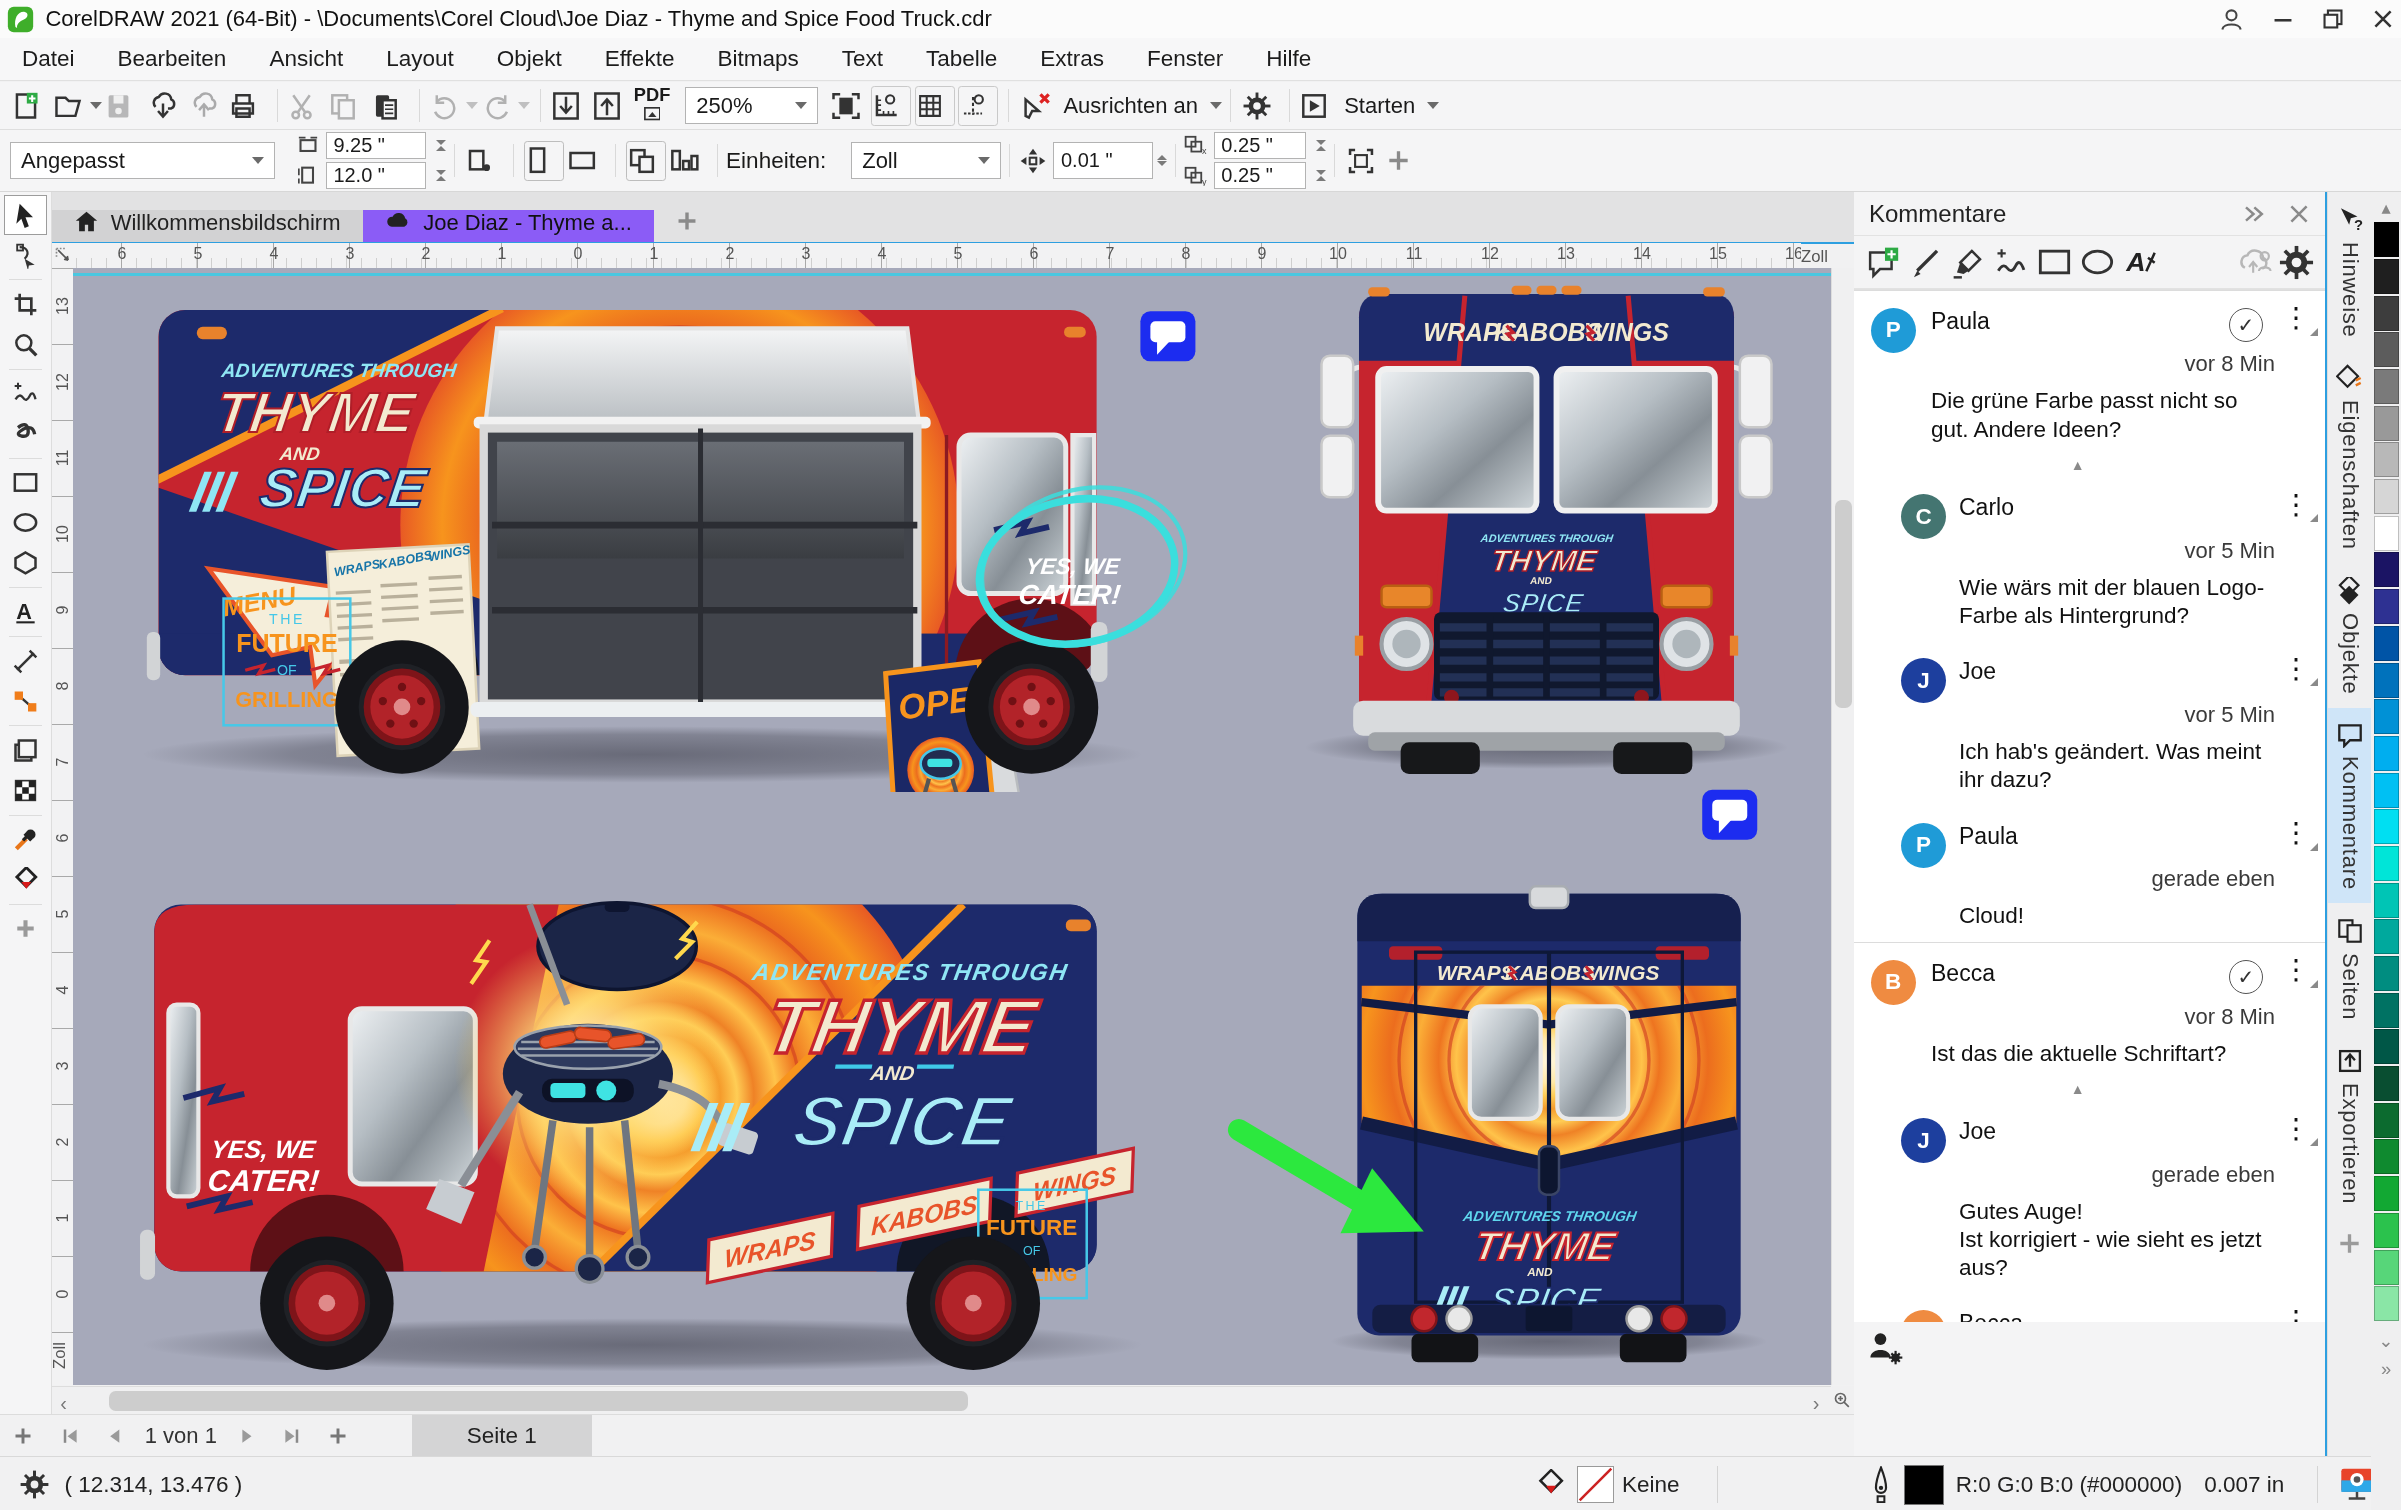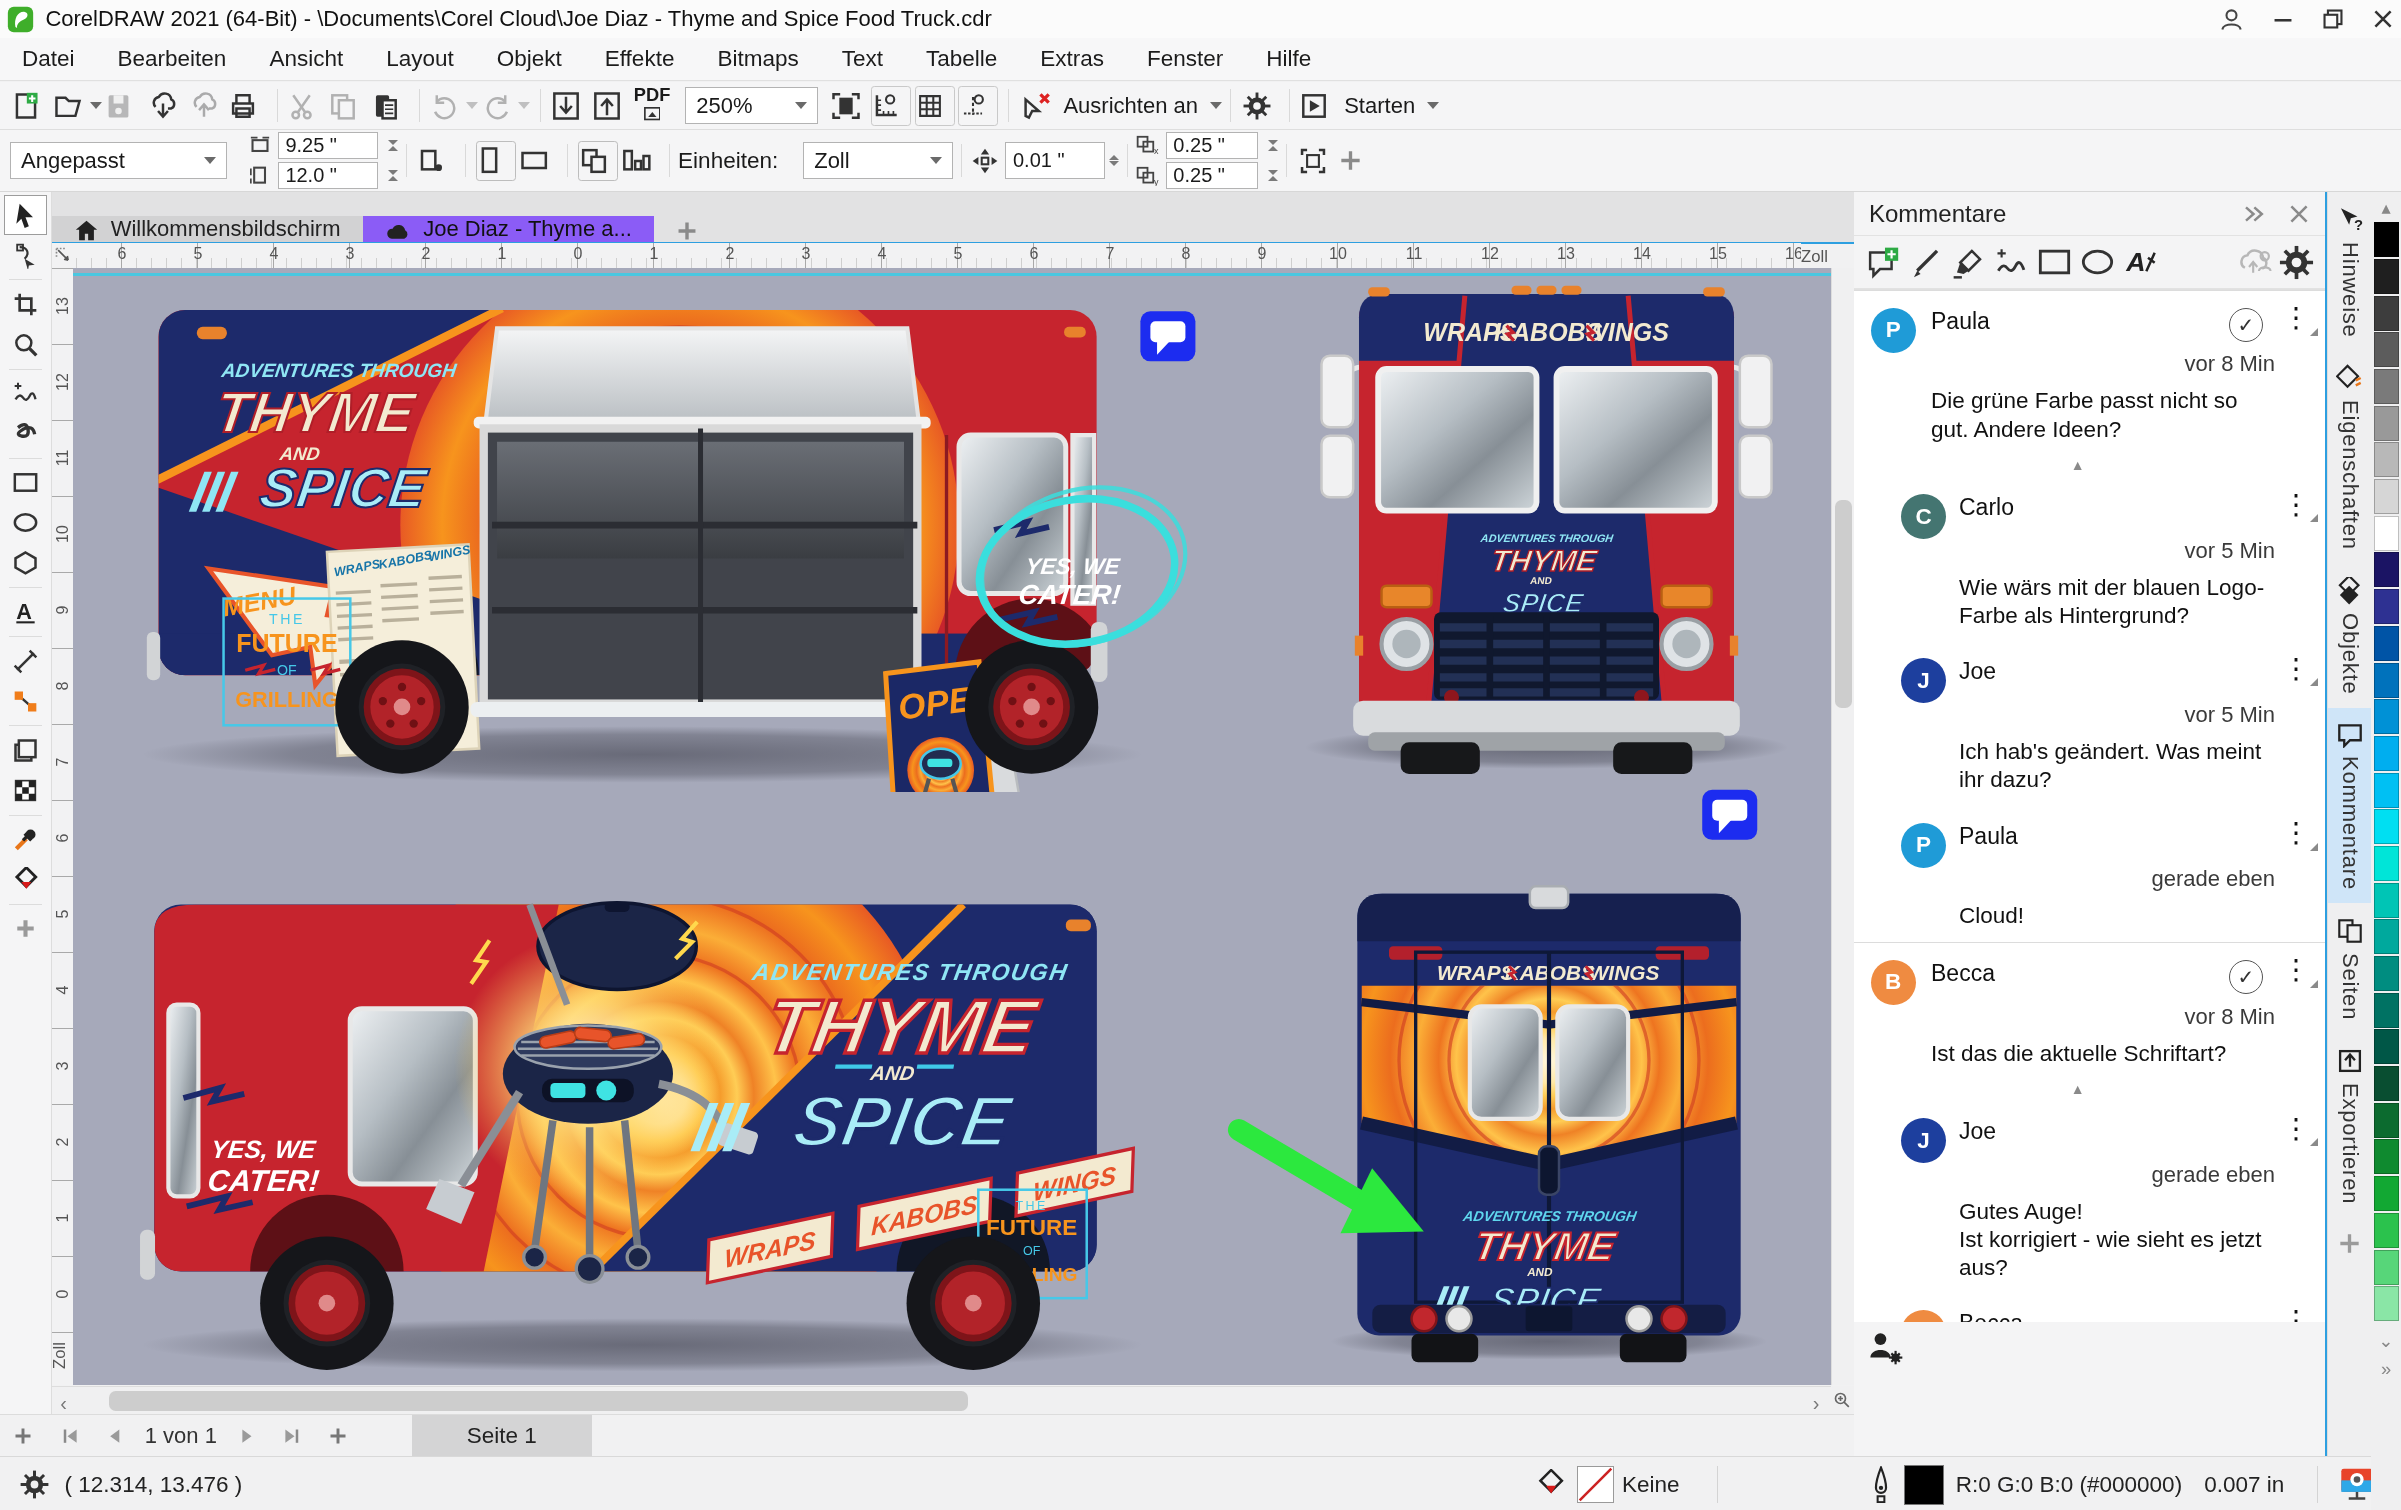--- a/index.html
+++ b/index.html
@@ -19,21 +19,21 @@
   .caret{width:0;height:0;border-left:6.7px solid transparent;border-right:6.7px solid transparent;border-top:7.5px solid #6a6a6a;display:inline-block;margin-left:6.7px;}
   .combo{display:flex;align-items:center;background:#fff;border:0.8px solid #b3b3b3;height:37px;padding:0 10px;box-sizing:border-box;font-size:22px;}
   .combo .caret{margin-left:auto;}
   .spinbox{display:flex;flex-direction:column;justify-content:center;gap:1.7px;margin-left:3.3px;}
   .spinbox i{width:0;height:0;border-left:5px solid transparent;border-right:5px solid transparent;display:block;}
   .spinbox .up{border-bottom:5.8px solid #7a7a7a;}
   .spinbox .dn{border-top:5.8px solid #7a7a7a;}
   .field{background:#fff;border:0.8px solid #b3b3b3;height:27px;display:flex;align-items:center;padding:0 6.7px;font-size:20px;box-sizing:border-box;}
   
   #tabrow{left:52px;top:192px;width:1803px;height:52px;background:#e2e2e3;display:flex;align-items:flex-end;border-bottom:2.5px solid #2d9fe0;box-sizing:border-box;}
-  .doctab{height:26px;display:flex;align-items:flex-end;padding:0 22px;font-size:22px;gap:11.7px;}
+  .doctab{height:32px;display:flex;align-items:flex-start;padding:0 22px;font-size:22px;gap:11.7px;}
   .doctab.inactive{background:#d2d2d3;color:#222;}
   .doctab.active{background:#8b5cf6;color:#111;}
   
   #hruler{left:73px;top:243px;width:1728px;height:25px;background:#f2f2f3;border-bottom:0.8px solid #c9c9c9;overflow:hidden;
     background-image:repeating-linear-gradient(90deg,#a9a9a9 0 0.8px,transparent 0.8px 76px),repeating-linear-gradient(90deg,#cfcfcf 0 0.8px,transparent 0.8px 15px);
     background-size:76px 100%,15px 40%;background-position:48px 0,48px 100%;background-repeat:repeat-x;}
   #hruler .nums{display:flex;padding-left:11px;}
   #hruler .nums span{width:76px;text-align:center;font-size:16px;color:#555;line-height:22px;flex:0 0 76px;}
   #vruler{left:52px;top:268px;width:22px;height:1117px;background:#f2f2f3;border-right:0.8px solid #c9c9c9;overflow:hidden;
     background-image:repeating-linear-gradient(180deg,#a9a9a9 0 0.8px,transparent 0.8px 76px);}
@@ -292,21 +292,21 @@
         <svg width="28" height="28" viewBox="0 0 34 34">
           <rect x="4" y="4" width="26" height="26" fill="none" stroke="#333" stroke-width="3"></rect>
           <path d="M12 10 l12 7 -12 7 z" fill="#333"></path>
         </svg>
       </div>
     <span style="font-size:22px;margin:0 5px">Starten</span>
       <span class="caret"></span>
   </div>
 
   <div class="abs" id="propbar">
-    <div class="combo" style="width:217px">
+    <div class="combo" style="width:265px">
         <span>Angepasst</span>
         <span class="caret"></span>
       </div>
     <div style="display:flex;flex-direction:column;gap:3.3px;margin-left:22px">
       <div style="display:flex;align-items:center;gap:6.7px">
         <svg width="22" height="18.3" viewBox="0 0 26 22">
             <rect x="4" y="5" width="18" height="13" fill="none" stroke="#444" stroke-width="2.5"></rect>
             <path d="M2 2 h8 M16 2 h8" stroke="#444" stroke-width="2"></path>
           </svg>
         <div class="field" style="width:100px">

